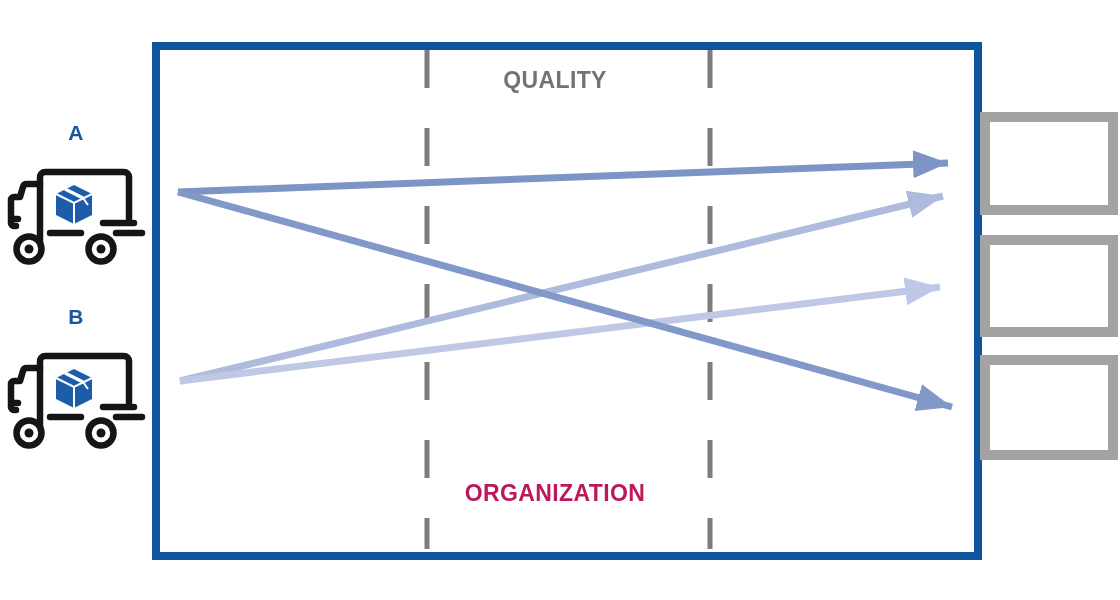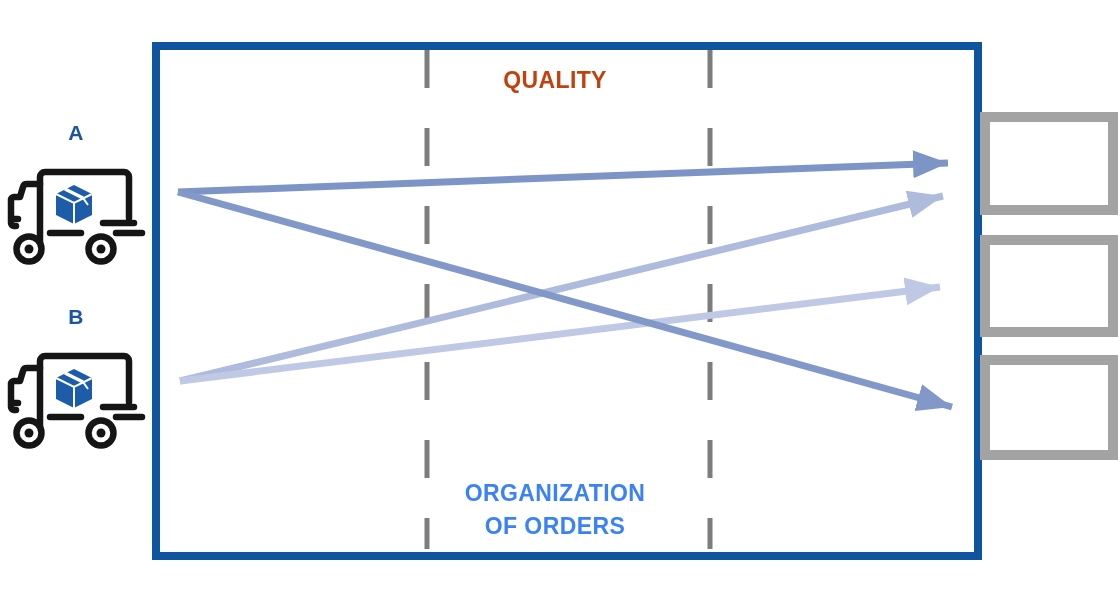--- a/index.html
+++ b/index.html
@@ -120,21 +120,20 @@
     <line x1="427" y1="50" x2="427" y2="549" stroke="#7d7d7d" stroke-width="5" stroke-dasharray="38 40"></line>
     <line x1="710" y1="50" x2="710" y2="549" stroke="#7d7d7d" stroke-width="5" stroke-dasharray="38 40"></line>
 
     <line x1="180" y1="381" x2="943" y2="196" stroke="#aebbdc" stroke-width="7" marker-end="url(#m2)"></line>
     <line x1="180" y1="381" x2="940" y2="287" stroke="#bfc9e6" stroke-width="7" marker-end="url(#m3)"></line>
 
     <line x1="178" y1="192" x2="948" y2="163" stroke="#7d94c6" stroke-width="7" marker-end="url(#m0)"></line>
     <line x1="178" y1="192" x2="952" y2="407" stroke="#8198c9" stroke-width="7" marker-end="url(#m1)"></line>
   </svg>
 
-  <div class="zone-label" id="zone-label-top" style="color: #c2410c;">
+  <div class="zone-label" id="zone-label-top" style="color: #737373;">
     <span>QUALITY</span>
   </div>
-  <div class="zone-label" id="zone-label-bottom" style="color: #3b82f6;">
+  <div class="zone-label" id="zone-label-bottom" style="color: #be185d;">
     <span>ORGANIZATION</span>
-    <span>OF ORDERS</span>
   </div>
 
 </div>
 
 </body></html>

